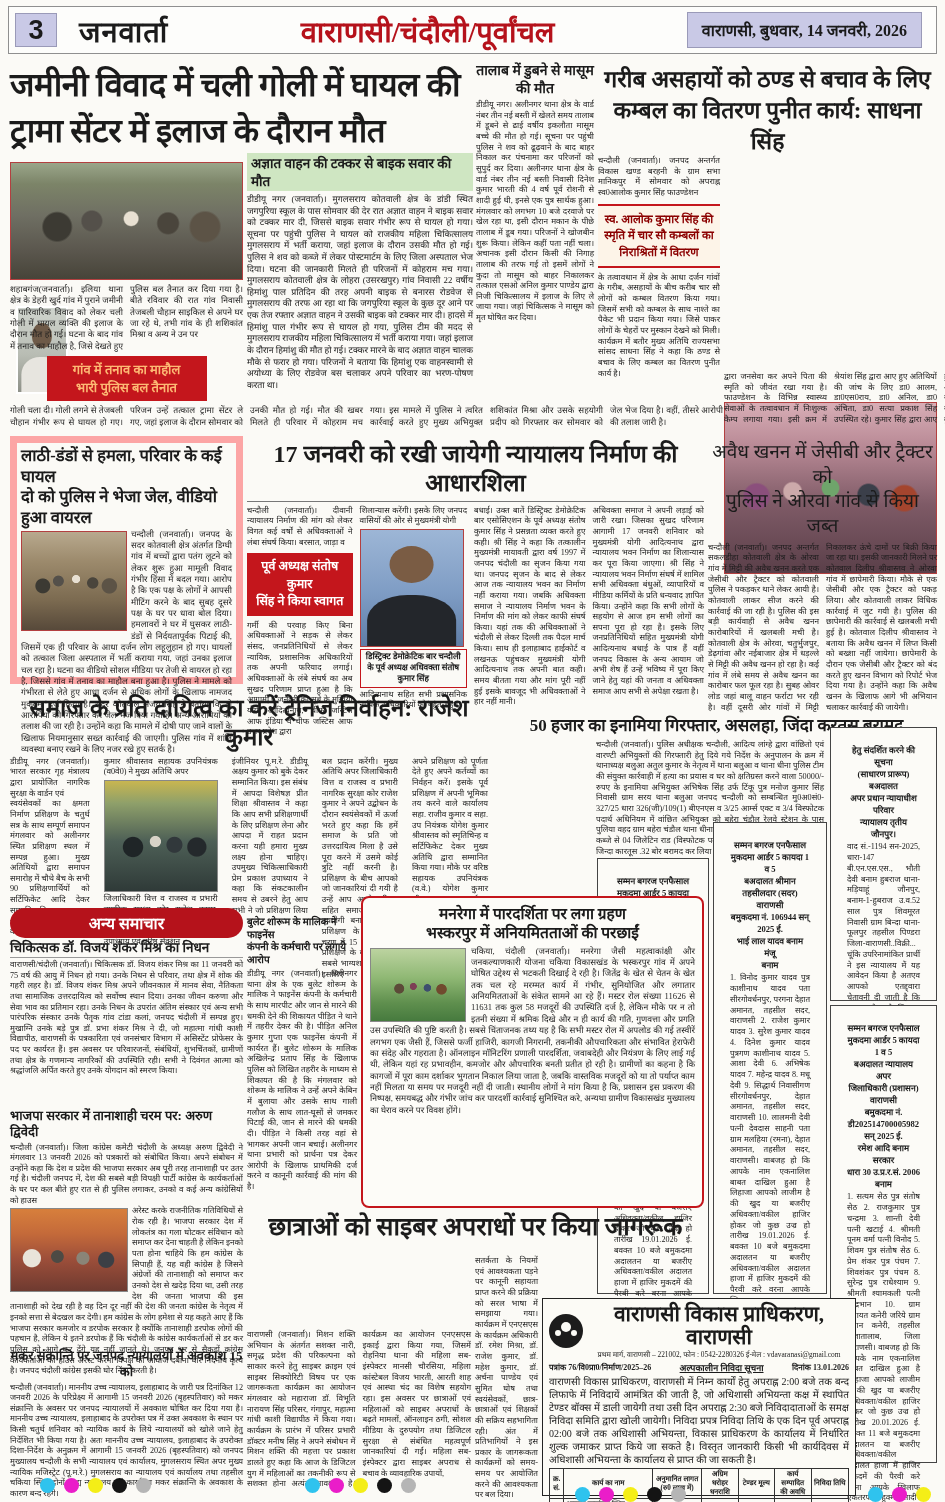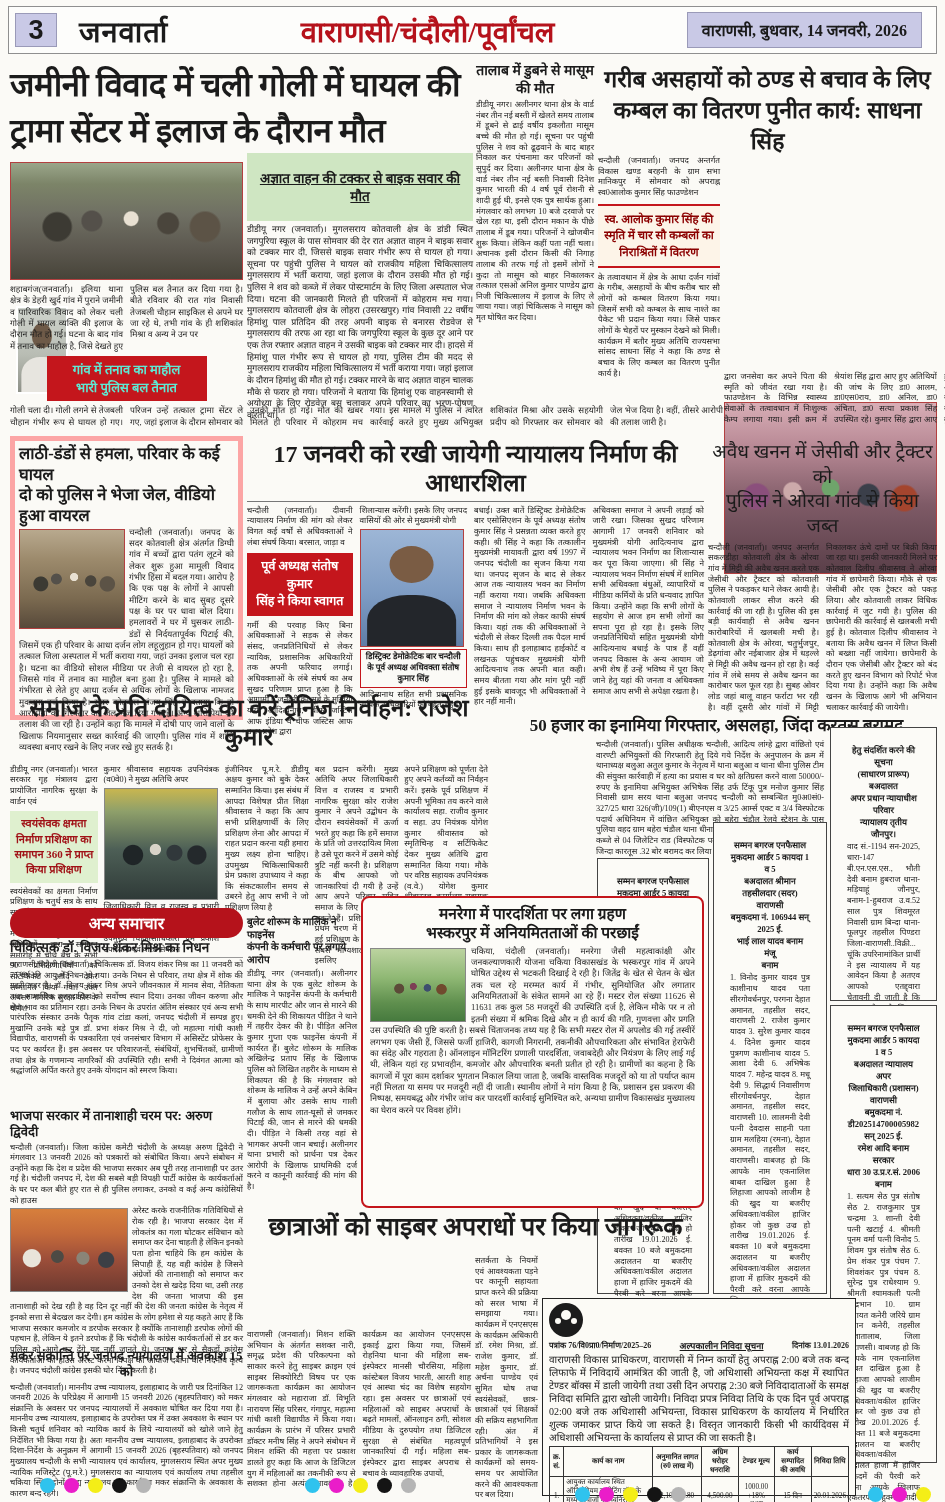--- a/index.html
+++ b/index.html
@@ -11,27 +11,27 @@
   .pgno{background:#c9c9e6;border:1px solid #9a9ab8;font-weight:bold;font-size:27px;width:42px;height:34px;display:flex;align-items:center;justify-content:center;font-family:"Liberation Sans",sans-serif;}
   .mast{font-size:29px;font-weight:bold;margin-left:22px;letter-spacing:1px;}
   .section-title{flex:1;text-align:center;font-size:29px;font-weight:bold;color:#b5121b;}
   .datebox{background:#c9c9e6;border:1px solid #9a9ab8;font-weight:bold;font-size:16px;padding:6px 14px;margin-right:8px;}
   
   .h-main{font-size:33px;font-weight:bold;line-height:1.4;letter-spacing:-0.5px;}
   .h-lg{font-size:23px;font-weight:bold;line-height:1.35;text-align:center;}
   .h-md{font-size:18px;font-weight:normal;line-height:1.3;text-align:center;}
   .h-band{font-size:25px;font-weight:bold;text-align:center;line-height:1.2;}
   .h-sm{font-size:13px;font-weight:bold;line-height:1.25;}
-  .h-green{background:#cfe6c2;font-size:13.5px;font-weight:bold;padding:16px 4px;text-align:center;text-decoration:underline;}
+  .h-green{background:#cfe6c2;font-size:13.5px;font-weight:bold;padding:1px 4px;text-align:left;}
   
   .bt{font-size:8.6px;line-height:1.32;text-align:justify;color:#1c1c1c;}
   .bt-sm{font-size:8.2px;line-height:1.3;text-align:justify;color:#1c1c1c;}
   .c2{column-count:2;column-gap:7px;}
   
-  .redbox{background:#c4161c;color:#5eead4;font-weight:bold;text-align:center;font-size:13px;line-height:1.35;padding:5px 4px;column-span:all;width:160px;margin:4px auto;}
+  .redbox{background:#c4161c;color:#fdba74;font-weight:bold;text-align:center;font-size:13px;line-height:1.35;padding:5px 4px;column-span:all;width:160px;margin:4px auto;}
   .redbox2{background:#c4161c;color:#fff;font-weight:bold;text-align:center;font-size:12.5px;line-height:1.4;padding:5px 3px;margin:5px 0;}
   .kambalbox{border-top:2.5px solid #c4161c;border-bottom:2.5px solid #c4161c;background:#fdf4e8;color:#8b0000;font-weight:bold;font-size:11.5px;text-align:center;line-height:1.45;padding:5px 2px;margin:5px 0;}
   .greenbox{background:#dff0cf;color:#a01217;font-weight:bold;font-size:11px;text-align:center;line-height:1.4;padding:5px 3px;margin:4px 0;}
   .banner{background:#b5121b;color:#fff;font-weight:bold;font-size:16px;text-align:center;border-radius:16px;padding:4px 0;}
   .noticebox{border:1.2px solid #444;padding:16px;background:#fcfbf7;}
   .noticebox .tl{font-weight:bold;text-align:center;font-size:8.6px;line-height:1.4;display:block;}
   .noticebox .nb{font-size:8.1px;line-height:1.33;text-align:justify;margin-top:2px;}
   .noticebox .sig{font-weight:bold;text-align:center;font-size:8.4px;display:block;margin-top:2px;}
   .manregabox{border:2px solid #c4161c;border-radius:8px;padding:6px 7px;background:#fdfcf8;}
   
@@ -87,21 +87,21 @@
   <div class="abs ph portrait" style="left:16px;top:188px;width:52px;height:88px;border:2px solid #fff;"></div>
   <div class="abs bt c2" style="left:10px;top:284px;width:233px;height:150px;">
     <span>शहाबगंज(जनवार्ता)। इलिया थाना क्षेत्र के डेहरी खुर्द गांव में पुराने जमीनी व पारिवारिक विवाद को लेकर चली गोली में घायल व्यक्ति की इलाज के दौरान मौत हो गई। घटना के बाद गांव में तनाव का माहौल है, जिसे देखते हुए पुलिस बल तैनात कर दिया गया है। बीते रविवार की रात गांव निवासी तेजबली चौहान साइकिल से अपने घर जा रहे थे, तभी गांव के ही शशिकांत मिश्रा व अन्य ने उन पर</span>
     <div class="redbox">
       <span>गांव में तनाव का माहौल</span><br>
       <span>भारी पुलिस बल तैनात</span>
     </div>
     <span>गोली चला दी। गोली लगने से तेजबली चौहान गंभीर रूप से घायल हो गए। परिजन उन्हें तत्काल ट्रामा सेंटर ले गए, जहां इलाज के दौरान सोमवार को उनकी मौत हो गई। मौत की खबर मिलते ही परिवार में कोहराम मच गया। इस मामले में पुलिस ने त्वरित कार्रवाई करते हुए मुख्य अभियुक्त शशिकांत मिश्रा और उसके सहयोगी प्रदीप को गिरफ्तार कर सोमवार को जेल भेज दिया है। वहीं, तीसरे आरोपी की तलाश जारी है।</span>
   </div>
 
-  <div class="abs" style="left:10px;top:436px;width:233px;height:284px;border:5px solid #fca5a5;padding:3px 4px;">
+  <div class="abs" style="left:10px;top:436px;width:233px;height:248px;border:7px solid #fca5a5;padding:3px 4px;">
     <div style="font-size:16.5px;font-weight:bold;line-height:1.25;">
       <span>लाठी-डंडों से हमला, परिवार के कई घायल</span><br>
       <span>दो को पुलिस ने भेजा जेल, वीडियो हुआ वायरल</span>
     </div>
     <div class="ph crowd" style="float:left;width:106px;height:100px;margin:2px 4px 2px 0;background:linear-gradient(180deg,#b8a98e 0%,#9c8a6c 30%,#7b6a50 70%,#57493a 100%);"></div>
     <div class="bt">चन्दौली (जनवार्ता)। जनपद के सदर कोतवाली क्षेत्र अंतर्गत डिग्घी गांव में बच्चों द्वारा पतंग लूटने को लेकर शुरू हुआ मामूली विवाद गंभीर हिंसा में बदल गया। आरोप है कि एक पक्ष के लोगों ने आपसी मीटिंग करने के बाद सुबह दूसरे पक्ष के घर पर धावा बोल दिया। हमलावरों ने घर में घुसकर लाठी-डंडों से निर्दयतापूर्वक पिटाई की, जिसमें एक ही परिवार के आधा दर्जन लोग लहूलुहान हो गए। घायलों को तत्काल जिला अस्पताल में भर्ती कराया गया, जहां उनका इलाज चल रहा है। घटना का वीडियो सोशल मीडिया पर तेजी से वायरल हो रहा है, जिससे गांव में तनाव का माहौल बना हुआ है। पुलिस ने मामले को गंभीरता से लेते हुए आधा दर्जन से अधिक लोगों के खिलाफ नामजद मुकदमा दर्ज किया है। सदर कोतवाल संजय सिंह ने बताया कि दो आरोपियों को गिरफ्तार कर जेल भेज दिया गया है। अन्य आरोपियों की तलाश की जा रही है। उन्होंने कहा कि मामले में दोषी पाए जाने वालों के खिलाफ नियमानुसार सख्त कार्रवाई की जाएगी। पुलिस गांव में शांति व्यवस्था बनाए रखने के लिए नजर रखे हुए सतर्क है।</div>
   </div>
 
   <div class="abs" style="left:247px;top:153px;width:226px;height:282px;">
     <div class="h-green">अज्ञात वाहन की टक्कर से बाइक सवार की मौत</div>
@@ -150,24 +150,23 @@
   <div class="abs" style="left:708px;top:440px;width:229px;height:250px;">
     <div class="h-md" style="font-size:19px;">
       <span>अवैध खनन में जेसीबी और ट्रैक्टर को</span><br>
       <span>पुलिस ने ओरवा गांव से किया जब्त</span>
     </div>
     <div class="bt-sm c2" style="margin-top:4px;height:196px;">चन्दौली (जनवार्ता)। जनपद अन्तर्गत सकलडीहा कोतवाली क्षेत्र के ओरवा गांव में मिट्टी की अवैध खनन करते एक जेसीबी और ट्रैक्टर को कोतवाली पुलिस ने पकड़कर थाने लेकर आयी है। कोतवाली लाकर सीज करने की कार्रवाई की जा रही है। पुलिस की इस बड़ी कार्यवाही से अवैध खनन कारोबारियों में खलबली मची है। कोतवाली क्षेत्र के ओरवा, चतुर्भुजपुर, डेढ़गांवा और नईबाजार क्षेत्र में धड़ल्ले से मिट्टी की अवैध खनन हो रहा है। कई गांव में लंबे समय से अवैध खनन का कारोबार फल फूल रहा है। सुबह ओवर लोड जहां बालू वाहन फर्राटा भर रही है। वहीं दूसरी ओर गांवों में मिट्टी निकालकर ऊंचे दामों पर बिक्री किया जा रहा था। इसकी जानकारी मिलने पर कोतवाल दिलीप श्रीवास्तव ने ओरवा गांव में छापेमारी किया। मौके से एक जेसीबी और एक ट्रैक्टर को पकड़ लिया। और कोतवाली लाकर विधिक कार्रवाई में जुट गयी है। पुलिस की छापेमारी की कार्रवाई से खलबली मची हुई है। कोतवाल दिलीप श्रीवास्तव ने बताया कि अवैध खनन में लिप्त किसी को बख्शा नहीं जायेगा। छापेमारी के दौरान एक जेसीबी और ट्रैक्टर को बंद करते हुए खनन विभाग को रिपोर्ट भेज दिया गया है। उन्होंने कहा कि अवैध खनन के खिलाफ आगे भी अभियान चलाकर कार्रवाई की जायेगी।</div>
   </div>
 
   <div class="abs" style="left:10px;top:694px;width:478px;height:216px;">
     <div class="h-band" style="font-size:24px;">समाज के प्रति दायित्व का करें ट्रेनिज निर्वाहन: राजेश कुमार</div>
-    <div style="display:flex;gap:6px;margin-top:13px;">
+    <div style="display:flex;gap:14px;margin-top:5px;">
       <div style="width:88px;">
         <div class="bt-sm">डीडीयू नगर (जनवार्ता)। भारत सरकार गृह मंत्रालय द्वारा प्रायोजित नागरिक सुरक्षा के वार्डन एवं</div>
-        <div class="greenbox">स्वयंसेवक क्षमता निर्माण प्रशिक्षण का समापन 360 ने प्राप्त किया प्रशिक्षण</div>
         <div class="bt-sm">स्वयंसेवकों का क्षमता निर्माण प्रशिक्षण के चतुर्थ सत्र के साथ सम्पूर्ण समापन मंगलवार को अलीनगर स्थित प्रशिक्षण स्थल में सम्पन्न हुआ। मुख्य अतिथियों द्वारा समापन समारोह में चौथे बैच के सभी 90 प्रशिक्षणार्थियों को सर्टिफिकेट आदि देकर सम्मानित किया गया। उक्त अवसर नागरिक सुरक्षा कोर के योगेश</div>
       </div>
       <div style="width:116px;">
         <div class="bt-sm">कुमार श्रीवास्तव सहायक उपनियंत्रक (व0वे0) ने मुख्य अतिथि अपर</div>
         <div class="ph stage noborder" style="width:114px;height:112px;margin:2px 0;"></div>
         <div class="bt-sm">जिलाधिकारी वित्त व राजस्व व प्रभारी नागरिक सुरक्षा कोर राजेश कुमार, आपदा विशेषज्ञ प्रीत शिक्षा श्रीवास्तव व उपमुख्य चिकित्साधिकारी प्रेम प्रकाश उपाध्याय एवं वरिष्ठ सेक्शन</div>
       </div>
       <div class="bt-sm" style="width:84px;">इंजीनियर पू.म.रे. डीडीयू अक्षय कुमार को बुके देकर सम्मानित किया। इस संबंध में आपदा विशेषज्ञ प्रीत शिक्षा श्रीवास्तव ने कहा कि आप सभी प्रशिक्षणार्थी के लिए प्रशिक्षण लेना और आपदा में राहत प्रदान करना यही हमारा मुख्य लक्ष्य होना चाहिए। उपमुख्य चिकित्साधिकारी प्रेम प्रकाश उपाध्याय ने कहा कि संकटकालीन समय से उबरने हेतु आप सभी ने जो प्रशिक्षण लिया है</div>
       <div class="bt-sm" style="width:84px;">बल प्रदान करेंगी। मुख्य अतिथि अपर जिलाधिकारी वित्त व राजस्व व प्रभारी नागरिक सुरक्षा कोर राजेश कुमार ने अपने उद्बोधन के दौरान स्वयंसेवकों में ऊर्जा भरते हुए कहा कि हमें समाज के प्रति जो उत्तरदायित्व मिला है उसे पूरा करने में उसमे कोई त्रुटि नहीं करनी है। प्रशिक्षण के बीच आपको जो जानकारियां दी गयी है उन्हें आप अपने परिवार सहित समाज के लिए उपयोगी बना सकते हैं। प्रशिक्षण के इस प्रथम चरण में 15 जिलों में हुई प्रशिक्षण के कड़ी में आप सबसे भाग्यशाली जिला हैं इसलिए</div>
       <div class="bt-sm" style="width:84px;">अपने प्रशिक्षण को पूर्णता देते हुए अपने कर्तव्यों का निर्वहन करें। इसके पूर्व प्रशिक्षण में अपनी भूमिका तय करने वाले कार्यालय सहा. राजीव कुमार व सहा. उप नियंत्रक योगेश कुमार श्रीवास्तव को स्मृतिचिन्ह व सर्टिफिकेट देकर मुख्य अतिथि द्वारा सम्मानित किया गया। मौके पर वरिष्ठ सहायक उपनियंत्रक (व.वे.) योगेश कुमार श्रीवास्तव, कार्यालय सहायक राजीव कुमार, आशिष कुमार, नन्द गोपाल सिंह, बलजीत शर्मा, मनीष कुमार शर्मा, विजय दूबे, अमोल श्रीवास्तव, विक्रम प्रताप आदि सहित वालेन्टीयर मौजूद रहे।</div>
@@ -267,20 +266,24 @@
   </div>
 
   <div class="abs h-band" style="left:247px;top:1212px;width:457px;height:40px;font-size:25px;">छात्राओं को साइबर अपराधों पर किया जागरूक</div>
 
   <div class="abs bt-sm c2" style="left:247px;top:1330px;width:224px;height:166px;">वाराणसी (जनवार्ता)। मिशन शक्ति अभियान के अंतर्गत सशक्त नारी, समृद्ध प्रदेश की परिकल्पना को साकार करने हेतु साइबर क्राइम एवं साइबर सिक्योरिटी विषय पर एक जागरूकता कार्यक्रम का आयोजन मंगलवार को महाराजा डॉ. विभूति नारायण सिंह परिसर, गंगापुर, महात्मा गांधी काशी विद्यापीठ में किया गया। कार्यक्रम के प्रारंभ में परिसर प्रभारी डॉक्टर मनीष सिंह ने अपने संबोधन में मिशन शक्ति की महत्ता पर प्रकाश डालते हुए कहा कि आज के डिजिटल युग में महिलाओं का तकनीकी रूप से सशक्त होना अत्यंत आवश्यक है। कार्यक्रम का आयोजन एनएसएस इकाई द्वारा किया गया, जिसमें रोहनिया थाना की महिला सब-इंस्पेक्टर मानसी चौरसिया, महिला कांस्टेबल विजय भारती, आरती शाह एवं आस्था चंद का विशेष सहयोग रहा। इस अवसर पर छात्राओं एवं महिलाओं को साइबर अपराधों के बढ़ते मामलों, ऑनलाइन ठगी, सोशल मीडिया के दुरुपयोग तथा डिजिटल सुरक्षा से संबंधित महत्वपूर्ण जानकारियां दी गईं। महिला सब-इंस्पेक्टर द्वारा साइबर अपराध से बचाव के व्यावहारिक उपायों,</div>
   <div class="abs bt-sm" style="left:475px;top:1256px;width:63px;height:240px;">सतर्कता के नियमों एवं आवश्यकता पड़ने पर कानूनी सहायता प्राप्त करने की प्रक्रिया को सरल भाषा में समझाया गया। कार्यक्रम में एनएसएस के कार्यक्रम अधिकारी डॉ. रमेश मिश्रा, डॉ. राजेश कुमार, डॉ. महेश कुमार, डॉ. अर्चना पाण्डेय एवं सुमित घोष तथा स्वयंसेवकों, छात्र-छात्राओं एवं शिक्षकों की सक्रिय सहभागिता रही। अंत में प्रतिभागियों ने इस प्रकार के जागरूकता कार्यक्रमों को समय-समय पर आयोजित करने की आवश्यकता पर बल दिया।</div>
 
   <div class="abs vda" style="left:542px;top:1298px;width:314px;height:198px;">
     <div style="display:flex;align-items:center;gap:6px;">
       <div class="logo"></div>
+      <div style="flex:1;">
+        <div class="t">वाराणसी विकास प्राधिकरण, वाराणसी</div>
+        <span class="a">प्रथम मार्ग, वाराणसी – 221002, फोन : 0542-2280326  ई-मेल : vdavaranasi@gmail.com</span>
+      </div>
     </div>
     <div class="refrow">
       <span>पत्रांक 76/वि0प्रा0/निर्माण/2025–26</span>
       <span class="u">अल्पकालीन निविदा सूचना</span>
       <span>दिनांक 13.01.2026</span>
     </div>
     <div class="intro">वाराणसी विकास प्राधिकरण, वाराणसी में निम्न कार्यों हेतु अपराह्न 2:00 बजे तक बन्द लिफाफे में निविदायें आमंत्रित की जाती है, जो अधिशासी अभियन्ता कक्ष में स्थापित टेण्डर बॉक्स में डाली जायेगी तथा उसी दिन अपराह्न 2:30 बजे निविदादाताओं के समक्ष निविदा समिति द्वारा खोली जायेगी। निविदा प्रपत्र निविदा तिथि के एक दिन पूर्व अपराह्न 02:00 बजे तक अधिशासी अभियन्ता, विकास प्राधिकरण के कार्यालय में निर्धारित शुल्क जमाकर प्राप्त किये जा सकते है। विस्तृत जानकारी किसी भी कार्यदिवस में अधिशासी अभियन्ता के कार्यालय से प्राप्त की जा सकती है।</div>
     <table>
       <tbody>
           <tr>

